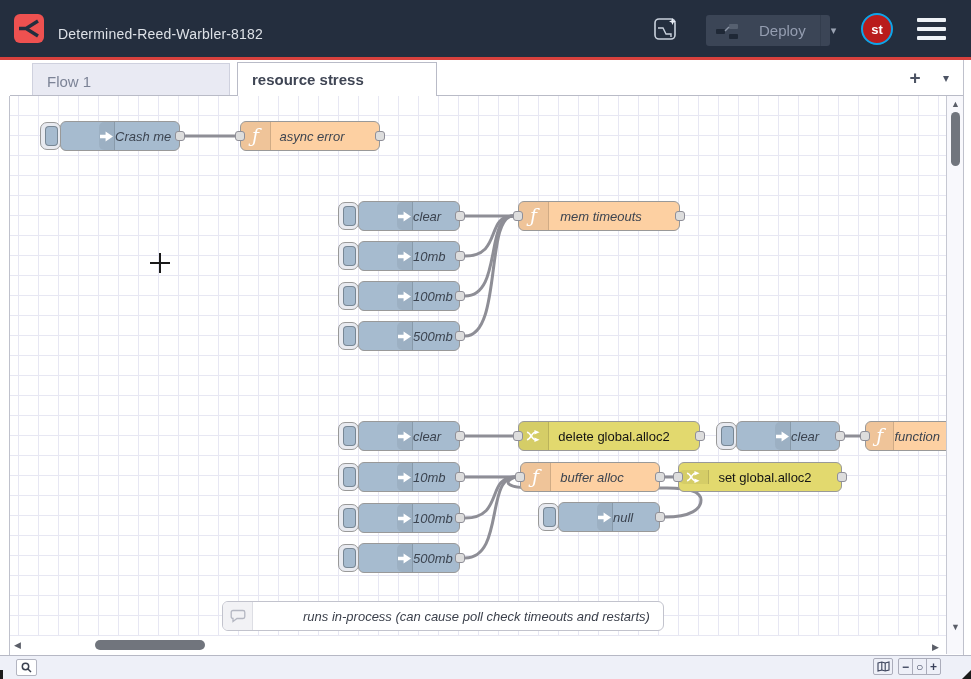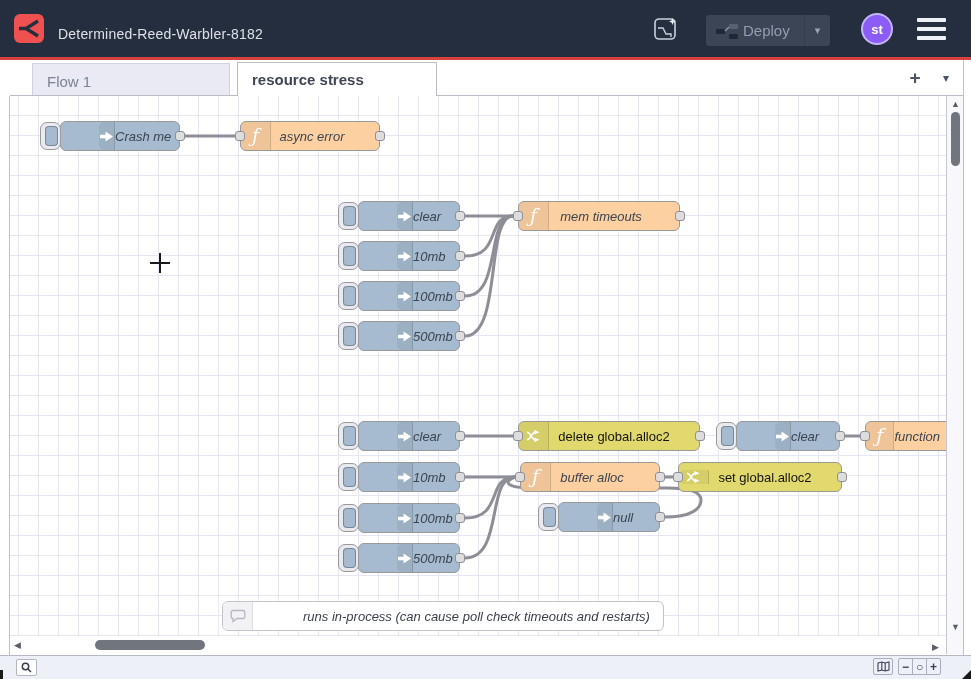--- a/index.html
+++ b/index.html
@@ -10,24 +10,24 @@
   
   header { position:absolute; left:0; top:0; width:971px; height:57px; background:#242e3e; }
   .logo { position:absolute; left:14px; top:14px; width:30px; height:29px; background:#ee5150; border-radius:6px;
           display:flex; align-items:center; justify-content:center; }
   .title { position:absolute; left:58px; top:0; height:68px; display:flex; align-items:center;
            color:#dde1e7; font-size:14px; letter-spacing:.2px; }
   .ai-btn { position:absolute; left:651px; top:14px; width:30px; height:30px; display:flex; align-items:center; justify-content:center; cursor:pointer; }
   .deploy { position:absolute; left:706px; top:15px; width:124px; height:31px; background:#3b4556; border-radius:3px;
             display:flex; align-items:center; }
   .dep-ic { margin-left:9px; display:flex; }
-  .dep-lbl { color:#949db0; font-size:15px; margin-left:2px; }
+  .dep-lbl { color:#949db0; font-size:15px; margin-left:18px; }
   .dep-caret { margin-left:14px; padding-left:10px; border-left:1px solid #333d4d; color:#9aa3b2; font-size:11px; height:31px; display:flex; align-items:center; padding-right:8px;}
   .avatar { position:absolute; left:861px; top:13px; width:32px; height:32px; border-radius:50%;
-            background:#8b5cf6; border:2px solid #c4b5fd; color:#fff; font-size:13px; font-weight:bold;
+            background:#b91c1c; border:2px solid #0ea5e9; color:#fff; font-size:13px; font-weight:bold;
             display:flex; align-items:center; justify-content:center; }
   .burger { position:absolute; left:917px; top:18px; width:29px; height:22px; display:flex; flex-direction:column; justify-content:space-between; cursor:pointer;}
   .burger i { display:block; height:4px; background:#eef2f6; border-radius:1px; }
 
   .redline { position:absolute; left:0; top:57px; width:971px; height:3px; background:#d8413d; }
 
   
   .left-strip { position:absolute; left:0; top:60px; width:10px; height:595px; background:#fff; border-right:1px solid #bfc1cc; }
   .right-strip { position:absolute; left:963px; top:60px; width:8px; height:619px; background:#fff; border-left:1px solid #bfc1cc; }
 

